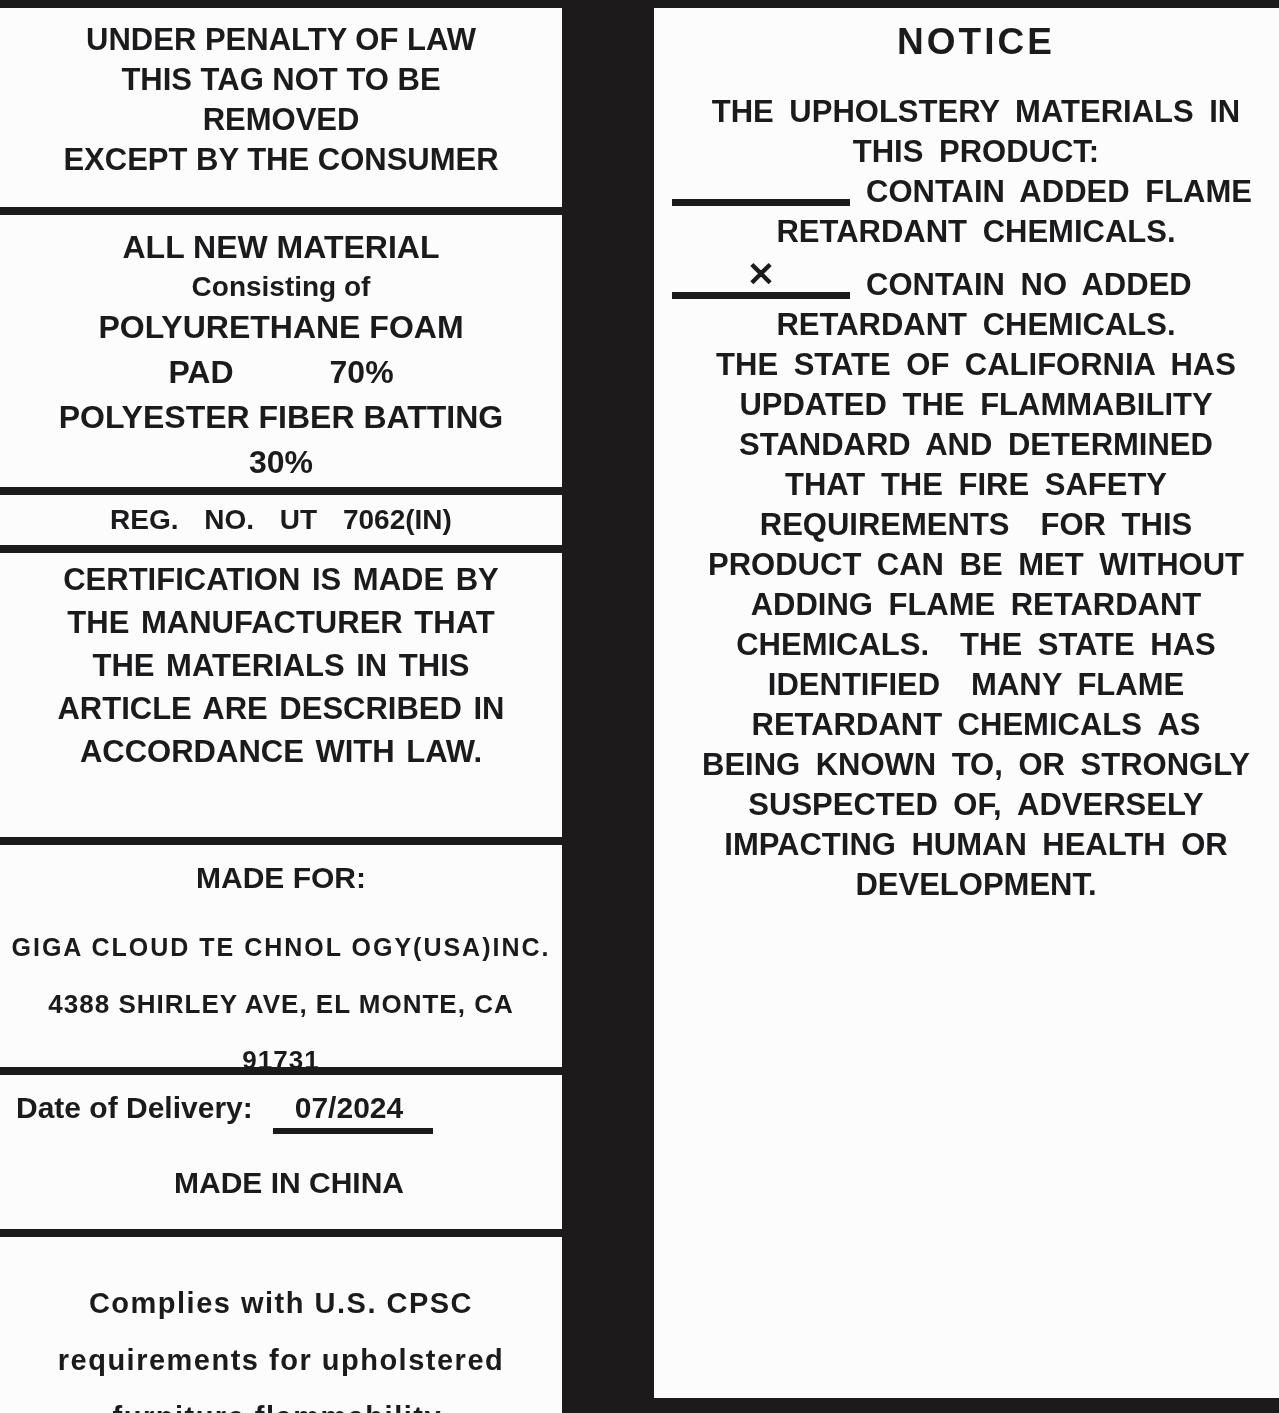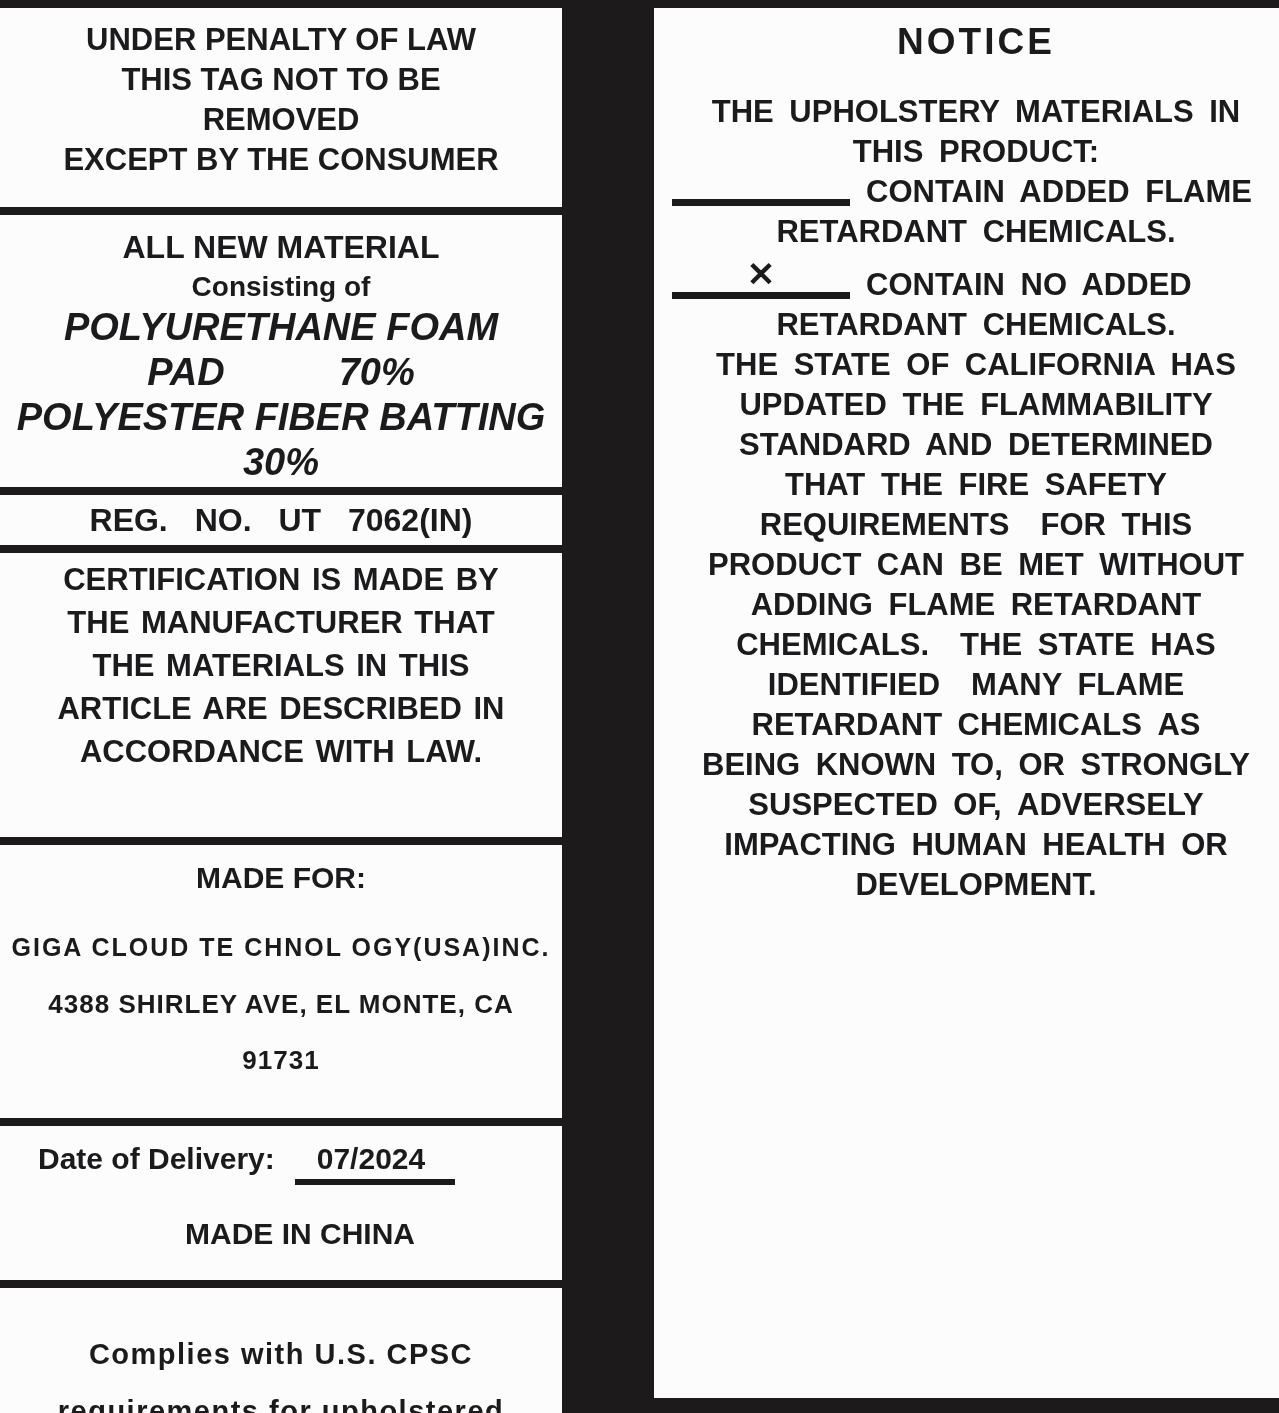--- a/index.html
+++ b/index.html
@@ -21,29 +21,29 @@
     text-align:center;
     font-weight:bold;
     box-sizing:border-box;
   }
   .lines{white-space:pre-line;}
   
   .b1{height:199px;padding-top:12px;font-size:31px;line-height:40px;}
   .b2{height:272px;padding-top:10px;}
   .b2 .mat-title{font-size:32px;line-height:44px;}
   .b2 .mat-sub{font-size:28px;line-height:36px;}
-  .b2 .mat-lines{font-size:38px;line-height:45px;font-style:italic;}
-  .b3{height:50px;font-size:32px;line-height:50px;word-spacing:18px;}
+  .b2 .mat-lines{font-size:32px;line-height:45px;}
+  .b3{height:50px;font-size:28px;line-height:50px;word-spacing:18px;}
   .b4{height:284px;padding-top:5px;font-size:31px;line-height:43px;word-spacing:3px;}
-  .b5{height:273px;}
+  .b5{height:222px;}
   .b5 .mf-label{margin-top:16px;font-size:30px;}
   .b5 .mf-company{margin-top:38px;font-size:25px;letter-spacing:2px;}
   .b5 .mf-address{margin-top:27px;font-size:26px;letter-spacing:1px;}
   .b5 .mf-zip{margin-top:25px;font-size:26px;letter-spacing:1px;}
-  .b6{height:154px;text-align:left;padding:16px 0 0 38px;}
+  .b6{height:154px;text-align:left;padding:16px 0 0 16px;}
   .b6 .dod-row{font-size:30px;}
   .b6 .dod-date{display:inline-block;margin-left:20px;padding:0 30px 3px 22px;border-bottom:6px solid #1b1b1d;}
   .b6 .origin{margin-top:32px;text-align:center;font-size:30px;}
   .b7{height:210px;padding-top:38px;font-size:29px;line-height:57px;letter-spacing:1.5px;}
   
   .col-right{
     position:absolute;left:654px;top:8px;width:644px;height:1390px;
     background:#fcfcfc;
     box-sizing:border-box;
     padding:12px 10px 0 10px;

